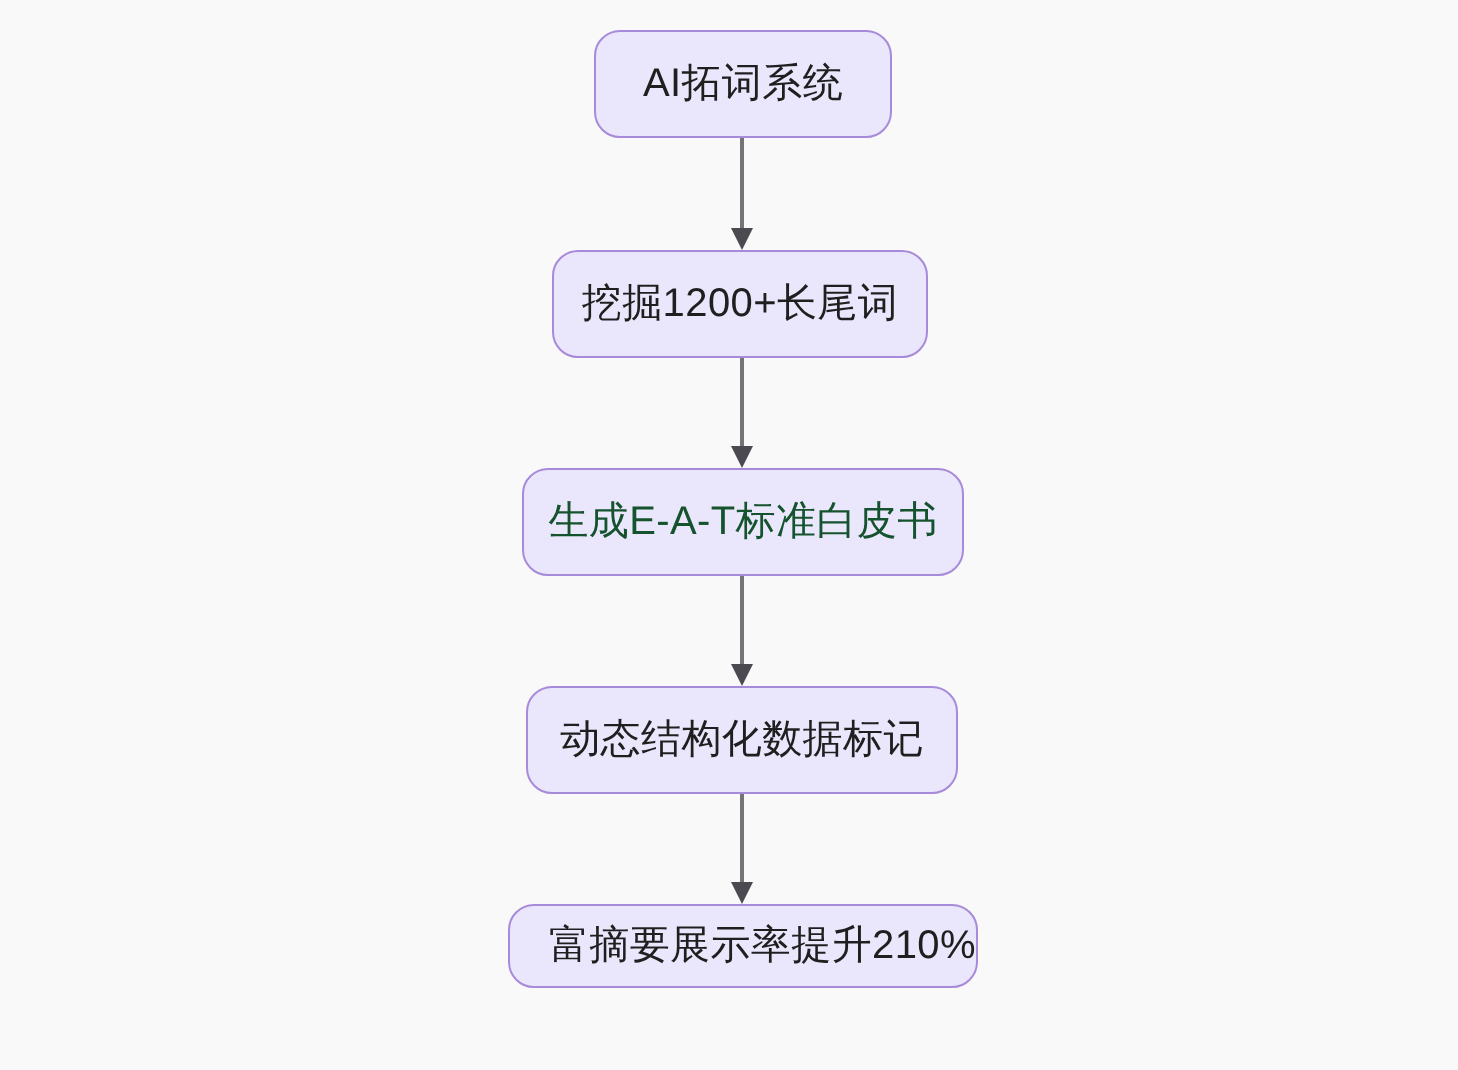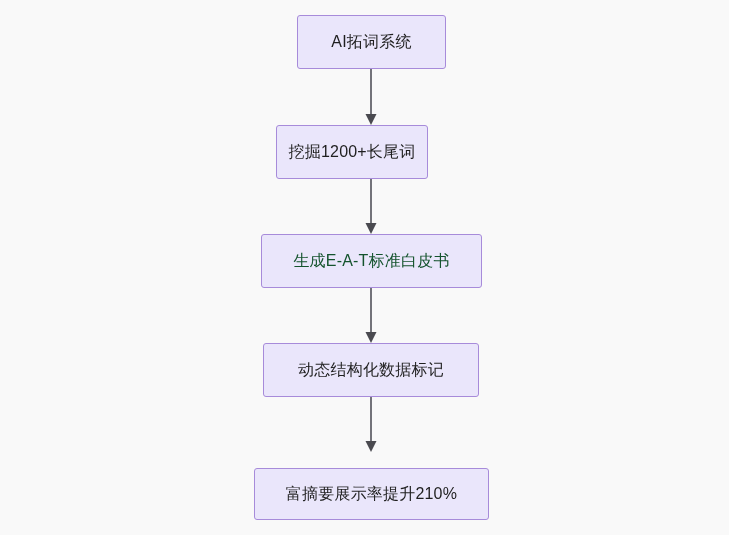--- a/index.html
+++ b/index.html
@@ -21,26 +21,26 @@
     inset: 0;
     width: 729px;
     height: 535px;
   }
 
   .node {
     position: absolute;
     box-sizing: border-box;
     background: #eae6fb;
     border: 1.4px solid #a78bda;
-    border-radius: 3px;
+    border-radius: 13px;
     display: flex;
     align-items: center;
     justify-content: center;
     color: #1f1f1f;
-    font-size: 16px;
+    font-size: 20px;
     line-height: 1.2;
     letter-spacing: 0.2px;
     white-space: nowrap;
     user-select: none;
   }
 
   .node-label {
     display: block;
     pointer-events: none;
   }
@@ -83,29 +83,29 @@
     <g>
       <line class="edge-line" x1="371" y1="397" x2="371" y2="444" style="stroke: rgb(115, 115, 122);"></line>
       <polygon class="edge-head" points="371,452 365.5,441 376.5,441"></polygon>
     </g>
   </svg>
 
   <div class="node" id="node-1" style="left: 297px; top: 15px; width: 149px; height: 54px; background: rgb(234, 230, 251); border-color: rgb(167, 139, 218); color: rgb(31, 31, 31);">
     <span class="node-label">AI拓词系统</span>
   </div>
 
-  <div class="node" id="node-2" style="left: 276px; top: 125px; width: 152px; height: 54px; background: rgb(234, 230, 251); border-color: rgb(167, 139, 218); color: rgb(31, 31, 31);">
+  <div class="node" id="node-2" style="left: 276px; top: 125px; width: 188px; height: 54px; background: rgb(234, 230, 251); border-color: rgb(167, 139, 218); color: rgb(31, 31, 31);">
     <span class="node-label">挖掘1200+长尾词</span>
   </div>
 
   <div class="node" id="node-3" style="left: 261px; top: 234px; width: 221px; height: 54px; background: rgb(234, 230, 251); border-color: rgb(167, 139, 218); color: #14532d;">
     <span class="node-label">生成E-A-T标准白皮书</span>
   </div>
 
   <div class="node" id="node-4" style="left: 263px; top: 343px; width: 216px; height: 54px; background: rgb(234, 230, 251); border-color: rgb(167, 139, 218); color: rgb(31, 31, 31);">
     <span class="node-label">动态结构化数据标记</span>
   </div>
 
-  <div class="node" id="node-5" style="left: 254px; top: 468px; width: 235px; height: 52px; background: rgb(234, 230, 251); border-color: rgb(167, 139, 218); color: rgb(31, 31, 31);">
+  <div class="node" id="node-5" style="left: 254px; top: 452px; width: 235px; height: 42px; background: rgb(234, 230, 251); border-color: rgb(167, 139, 218); color: rgb(31, 31, 31); justify-content: flex-end;">
     <span class="node-label">富摘要展示率提升210%</span>
   </div>
 
 </div>
 
 </body></html>

